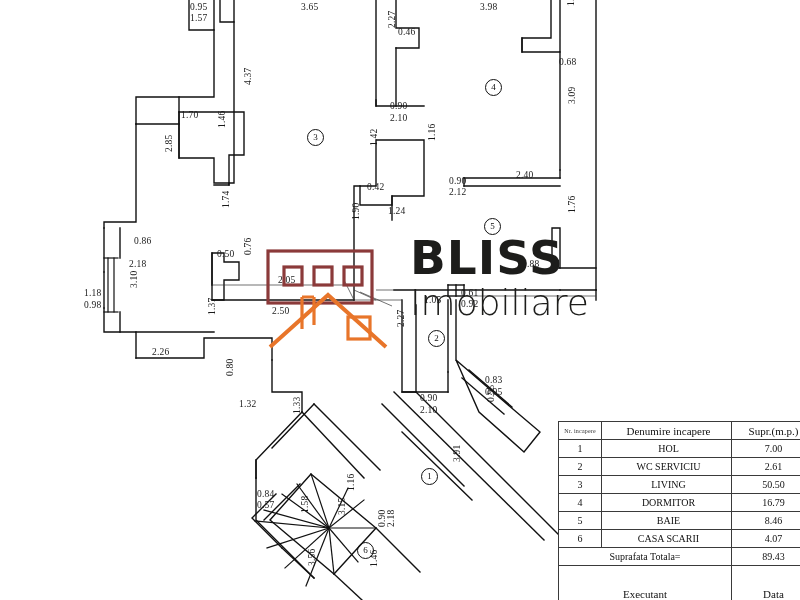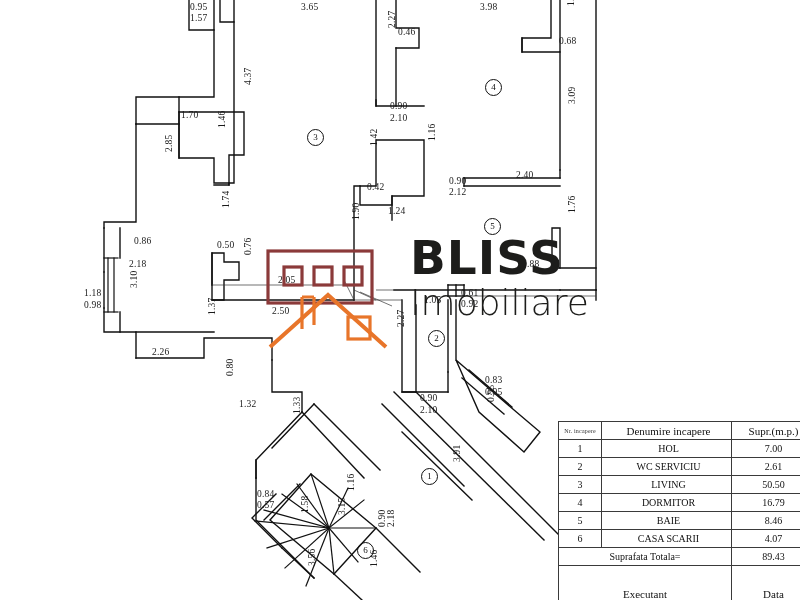--- a/index.html
+++ b/index.html
@@ -287,39 +287,39 @@
   </svg>
 
   <div id="dims">
       <div class="dim" style="left: 166px; top: 2px;">0.95</div>
       <div class="dim" style="left: 166px; top: 13px;">1.57</div>
       <div class="dim" style="left: 277px; top: 2px;">3.65</div>
       <div class="dim" style="left: 456px; top: 2px;">3.98</div>
       <div class="dim" style="left: 374px; top: 27px;">0.46</div>
       <div class="dim rot" style="left: 363px; top: 28px;">2.27</div>
       <div class="dim rot" style="left: 542px; top: 6px;">1.00</div>
-      <div class="dim" style="left: 535px; top: 36px;">0.68</div>
+      <div class="dim" style="left: 535px; top: 57px;">0.68</div>
       <div class="dim rot" style="left: 219px; top: 85px;">4.37</div>
       <div class="dim" style="left: 157px; top: 110px;">1.70</div>
       <div class="dim rot" style="left: 193px; top: 128px;">1.46</div>
       <div class="dim rot" style="left: 140px; top: 152px;">2.85</div>
       <div class="dim" style="left: 366px; top: 101px;">0.90</div>
       <div class="dim" style="left: 366px; top: 113px;">2.10</div>
       <div class="dim rot" style="left: 543px; top: 104px;">3.09</div>
       <div class="dim rot" style="left: 345px; top: 146px;">1.42</div>
       <div class="dim rot" style="left: 403px; top: 141px;">1.16</div>
       <div class="dim" style="left: 492px; top: 170px;">2.40</div>
       <div class="dim" style="left: 343px; top: 182px;">0.42</div>
       <div class="dim" style="left: 425px; top: 176px;">0.90</div>
       <div class="dim" style="left: 425px; top: 187px;">2.12</div>
       <div class="dim" style="left: 364px; top: 206px;">1.24</div>
       <div class="dim rot" style="left: 197px; top: 208px;">1.74</div>
       <div class="dim rot" style="left: 543px; top: 213px;">1.76</div>
       <div class="dim" style="left: 110px; top: 236px;">0.86</div>
-      <div class="dim" style="left: 193px; top: 240px;">0.50</div>
+      <div class="dim" style="left: 193px; top: 249px;">0.50</div>
       <div class="dim rot" style="left: 219px; top: 255px;">0.76</div>
       <div class="dim rot" style="left: 327px; top: 220px;">1.90</div>
       <div class="dim" style="left: 498px; top: 259px;">0.88</div>
       <div class="dim" style="left: 105px; top: 259px;">2.18</div>
       <div class="dim" style="left: 60px; top: 288px;">1.18</div>
       <div class="dim" style="left: 60px; top: 300px;">0.98</div>
       <div class="dim rot" style="left: 105px; top: 288px;">3.10</div>
       <div class="dim" style="left: 254px; top: 275px;">2.05</div>
       <div class="dim" style="left: 400px; top: 295px;">1.05</div>
       <div class="dim" style="left: 437px; top: 288px;">0.61</div>

